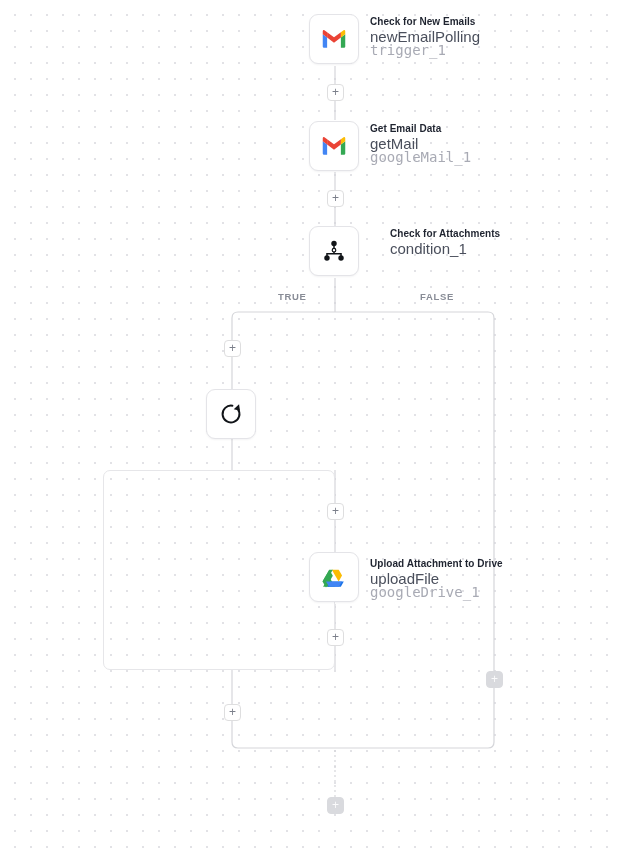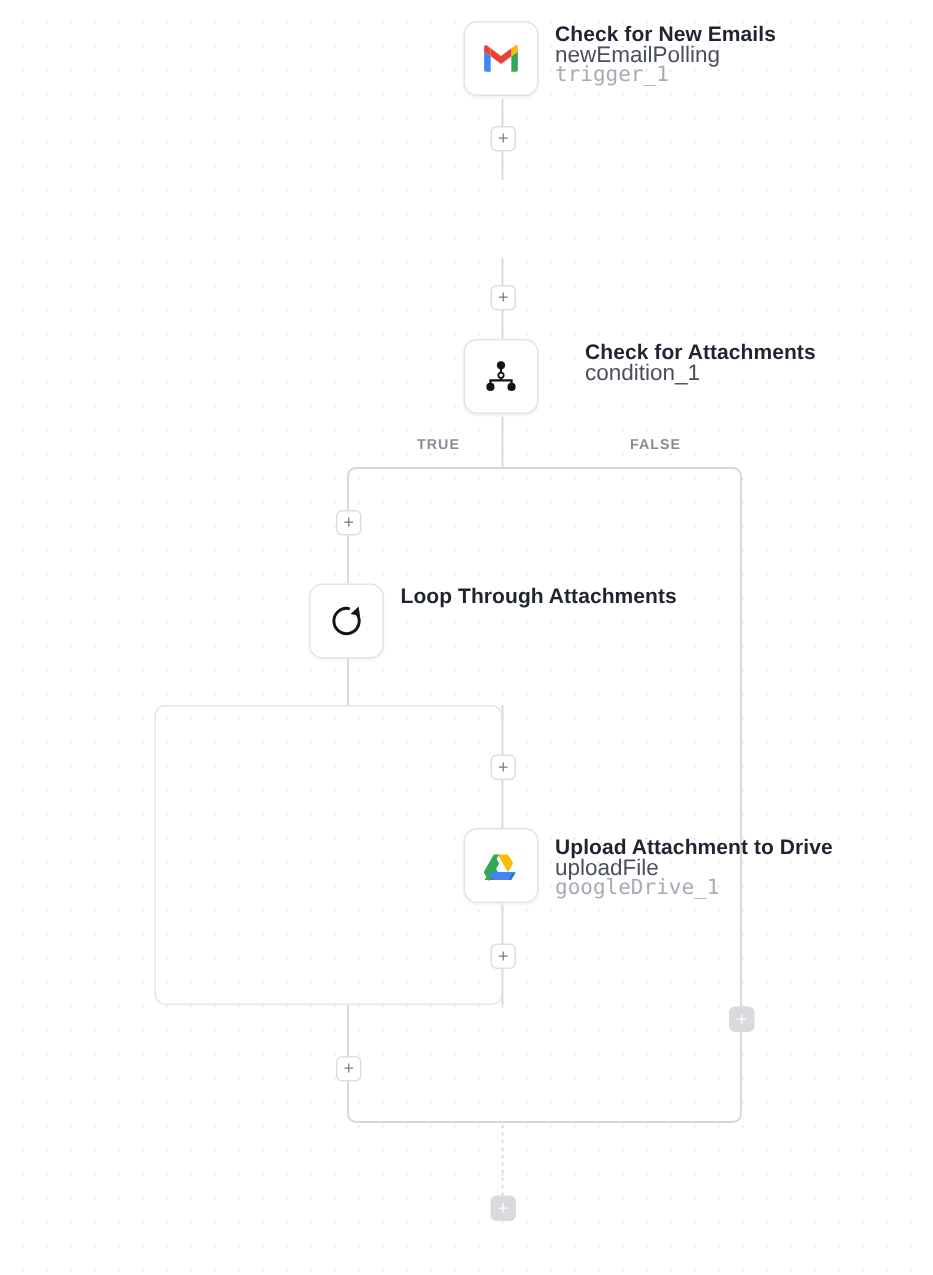--- a/index.html
+++ b/index.html
@@ -37,21 +37,21 @@
     box-shadow:0 1px 2px rgba(16,24,40,.05);
     display:flex;align-items:center;justify-content:center;
     flex:0 0 auto;
   }
   .node-text{
     margin-left:11px;
     padding-top:1px;
     white-space:nowrap;
   }
   .node-title{
-    font-size:14px;
+    font-size:10px;
     font-weight:bold;
     color:#1f2430;
     line-height:14px;
     letter-spacing:.05px;
   }
   .node-sub{
     font-family:Liberation Sans, sans-serif;
     font-size:15px;
     color:#4a4f5c;
     line-height:14px;
@@ -151,20 +151,37 @@
         <path fill="#c5221f" d="M13 13v8.7l11 8.2V21.2z" opacity=".0"></path>
       </svg>
     </div>
     <div class="node-text">
       <div class="node-title">Check for New Emails</div>
       <div class="node-sub">newEmailPolling</div>
       <div class="node-id">trigger_1</div>
     </div>
   </div>
 
+  <div class="node" style="left:309px;top:121px;">
+    <div class="node-box">
+      <svg class="icon-wrap" viewBox="0 0 48 48">
+        <path fill="#ffffff" d="M6 12h36v26H6z"></path>
+        <path fill="#4285f4" d="M6 38V16.5l7 5.2V38H8a2 2 0 0 1-2-2z"></path>
+        <path fill="#34a853" d="M42 38V16.5l-7 5.2V38h5a2 2 0 0 0 2-2z"></path>
+        <path fill="#fbbc04" d="M42 12.6V16.5l-7 5.2V13l4.3-3.2A2 2 0 0 1 42 11.4z"></path>
+        <path fill="#ea4335" d="M6 12.6v3.9l7 5.2V13L8.7 9.8A2 2 0 0 0 6 11.4z"></path>
+        <path fill="#ea4335" d="M13 13l11 8.2L35 13v8.7l-11 8.2-11-8.2z"></path>
+      </svg>
+    </div>
+    <div class="node-text">
+      <div class="node-title">Get Email Data</div>
+      <div class="node-sub">getMail</div>
+      <div class="node-id">googleMail_1</div>
+    </div>
+  </div>
 
   <div class="node" style="left:309px;top:226px;gap:20px;">
     <div class="node-box">
       <svg class="icon-wrap" viewBox="0 0 32 32">
         <g stroke="#111418" stroke-width="1.6" fill="none">
           <path d="M16 9.5v4"></path>
           <path d="M8.5 22v-3.2h15V22"></path>
           <path d="M16 15.6v3.2"></path>
         </g>
         <circle cx="16" cy="8" r="2.9" fill="#111418"></circle>
@@ -183,21 +200,20 @@
   <div class="branch-label" style="left:373px;top:291px;padding-left:47px;">FALSE</div>
 
   <div class="node" style="left:206px;top:389px;">
     <div class="node-box">
       <svg class="icon-wrap" viewBox="0 0 32 32">
         <path d="M25 16a9 9 0 1 1-2.7-6.4" fill="none" stroke="#111418" stroke-width="2.1" stroke-linecap="round" transform="rotate(-35 16 16)"></path>
         <path d="M24.6 5.6 L25.6 12.4 L18.9 11.0 Z" fill="#111418"></path>
       </svg>
     </div>
     <div class="node-text">
-      <div class="node-title">Loop Through Attachments</div>
     </div>
   </div>
 
   <div class="node" style="left:309px;top:552px;align-items:center;">
     <div class="node-box">
       <svg class="icon-wrap" viewBox="0 0 48 48">
         <path fill="#34a853" d="M6.5 39.5 16 23l9.5 16.5z" transform="translate(0,0)"></path>
         <path fill="#1a73e8" d="M13.1 39.5h21.8l4.8-8.3H17.9z"></path>
         <path fill="#34a853" d="M5.6 31.2 16.5 12.2l5.6 9.6-10.9 19z"></path>
         <path fill="#fbbc04" d="M31.5 12.2h-11l10.9 19 5.5-9.5z"></path>

